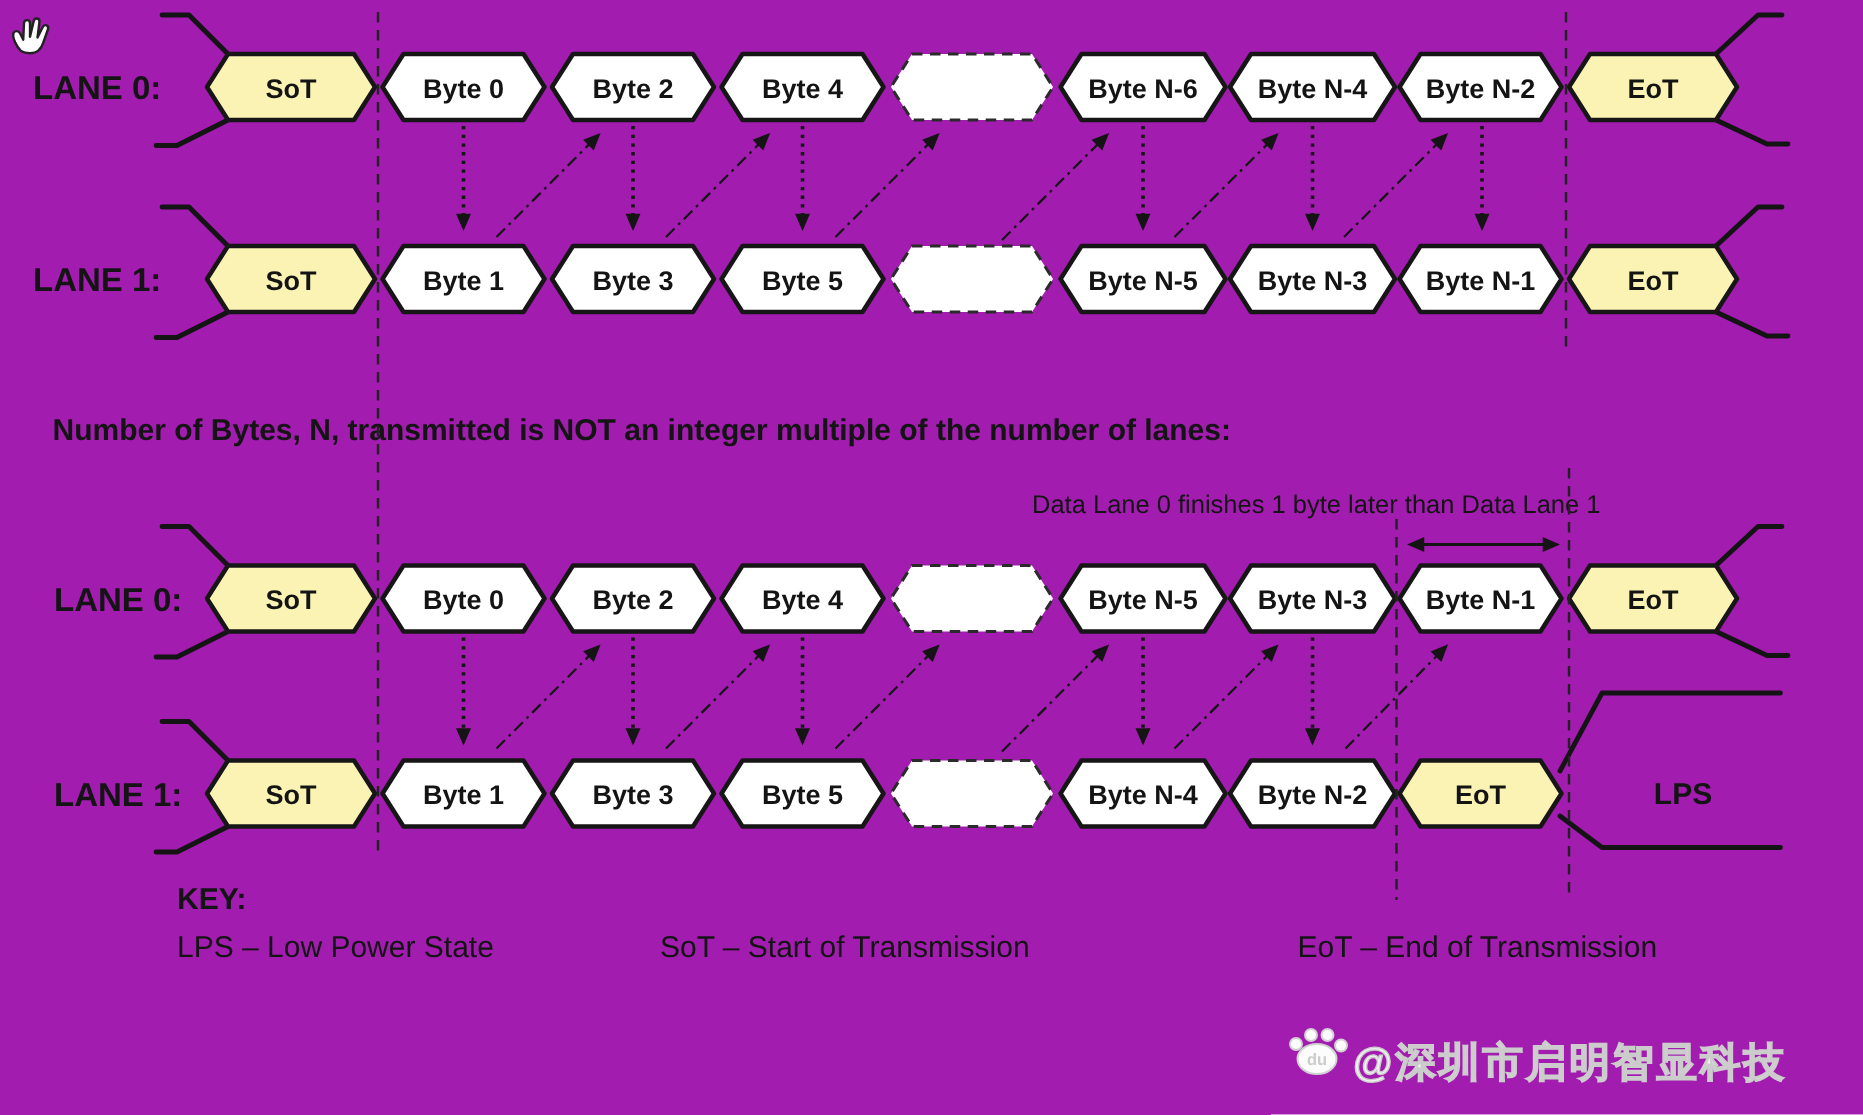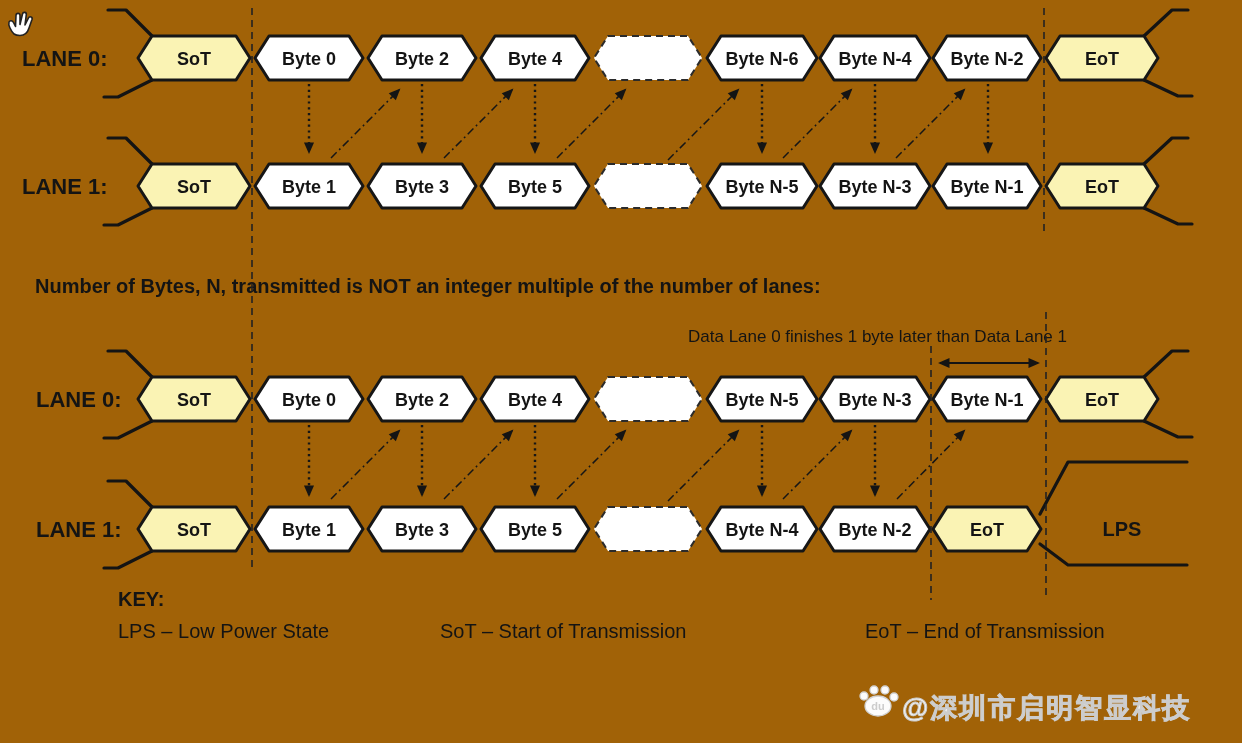--- a/index.html
+++ b/index.html
@@ -1,16 +1,16 @@
 <!DOCTYPE html>
 <html><head>
 <meta charset="utf-8">
 <style>
   html,body{margin:0;padding:0;background:#ffffff;}
-  .stage{position:relative;width:1242px;height:743px;background:#a16207;overflow:hidden;
+  .stage{position:relative;width:1242px;height:743px;background:#a21caf;overflow:hidden;
          font-family:"Liberation Sans",sans-serif;}
   svg{position:absolute;left:0;top:0;}
   .box{stroke:#161616;stroke-width:3;stroke-linejoin:round;}
   .sot{fill:#faf3b4;}
   .byte{fill:#ffffff;}
   .gap{fill:#ffffff;stroke:#2b2b2b;stroke-width:2;stroke-dasharray:7 5;stroke-linejoin:round;}
   .lead{fill:none;stroke:#141414;stroke-width:3.2;stroke-linecap:round;stroke-linejoin:round;}
   .vguide{stroke:#222222;stroke-width:1.6;stroke-dasharray:7 5;fill:none;}
   .dot-arrow{stroke:#161616;stroke-width:2.4;stroke-dasharray:2.2 3.6;fill:none;}
   .diag-arrow{stroke:#161616;stroke-width:1.5;stroke-dasharray:8 3.5 1.8 3.5;fill:none;}

